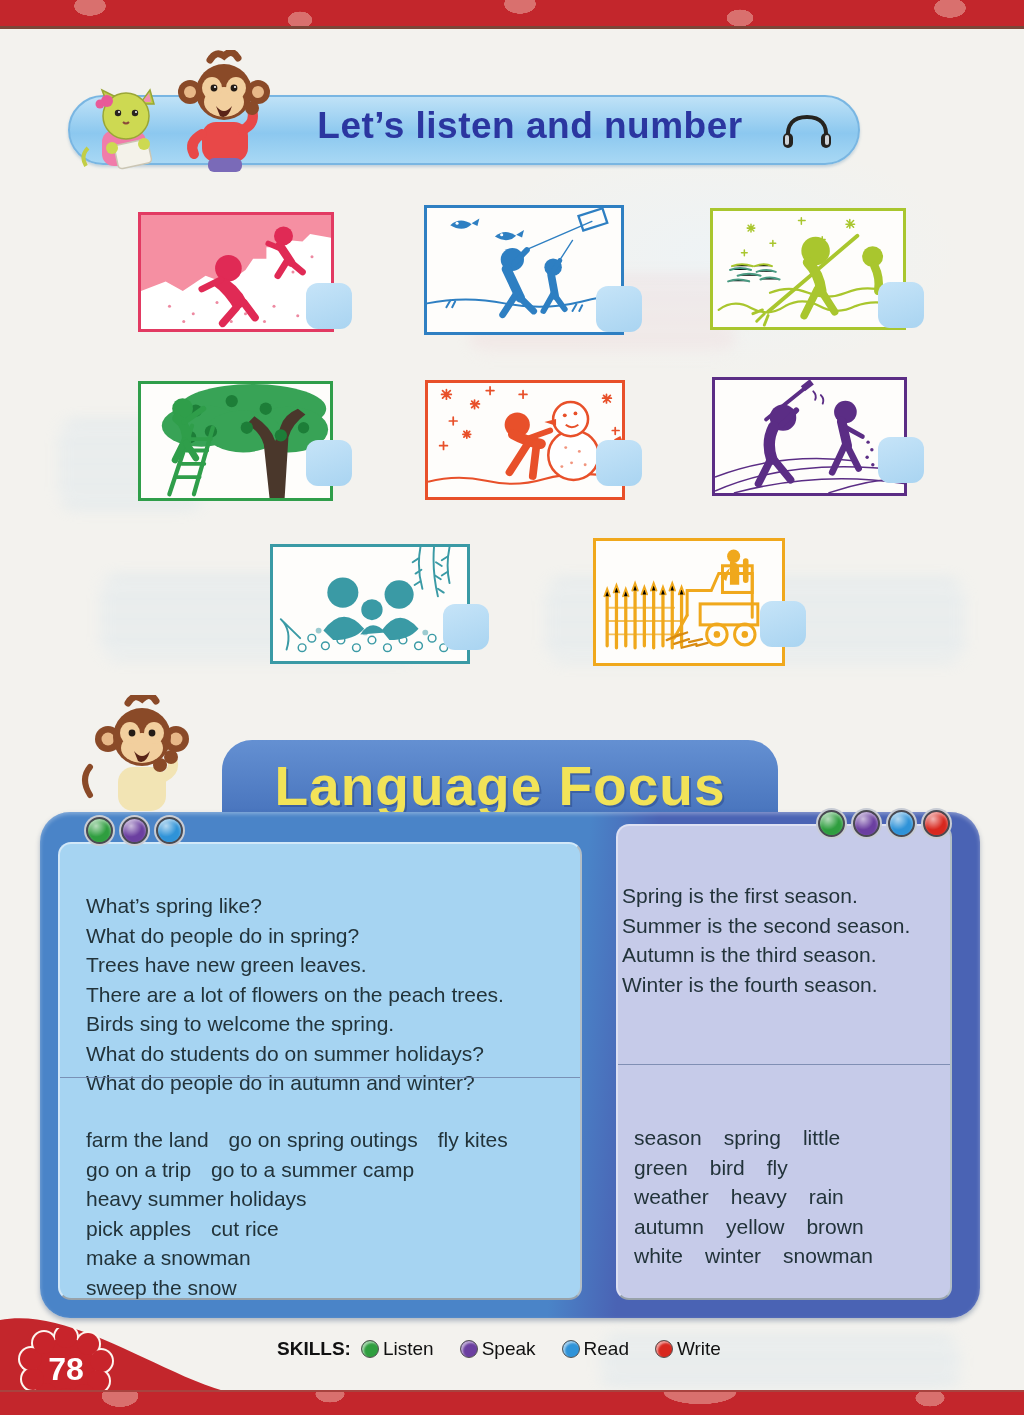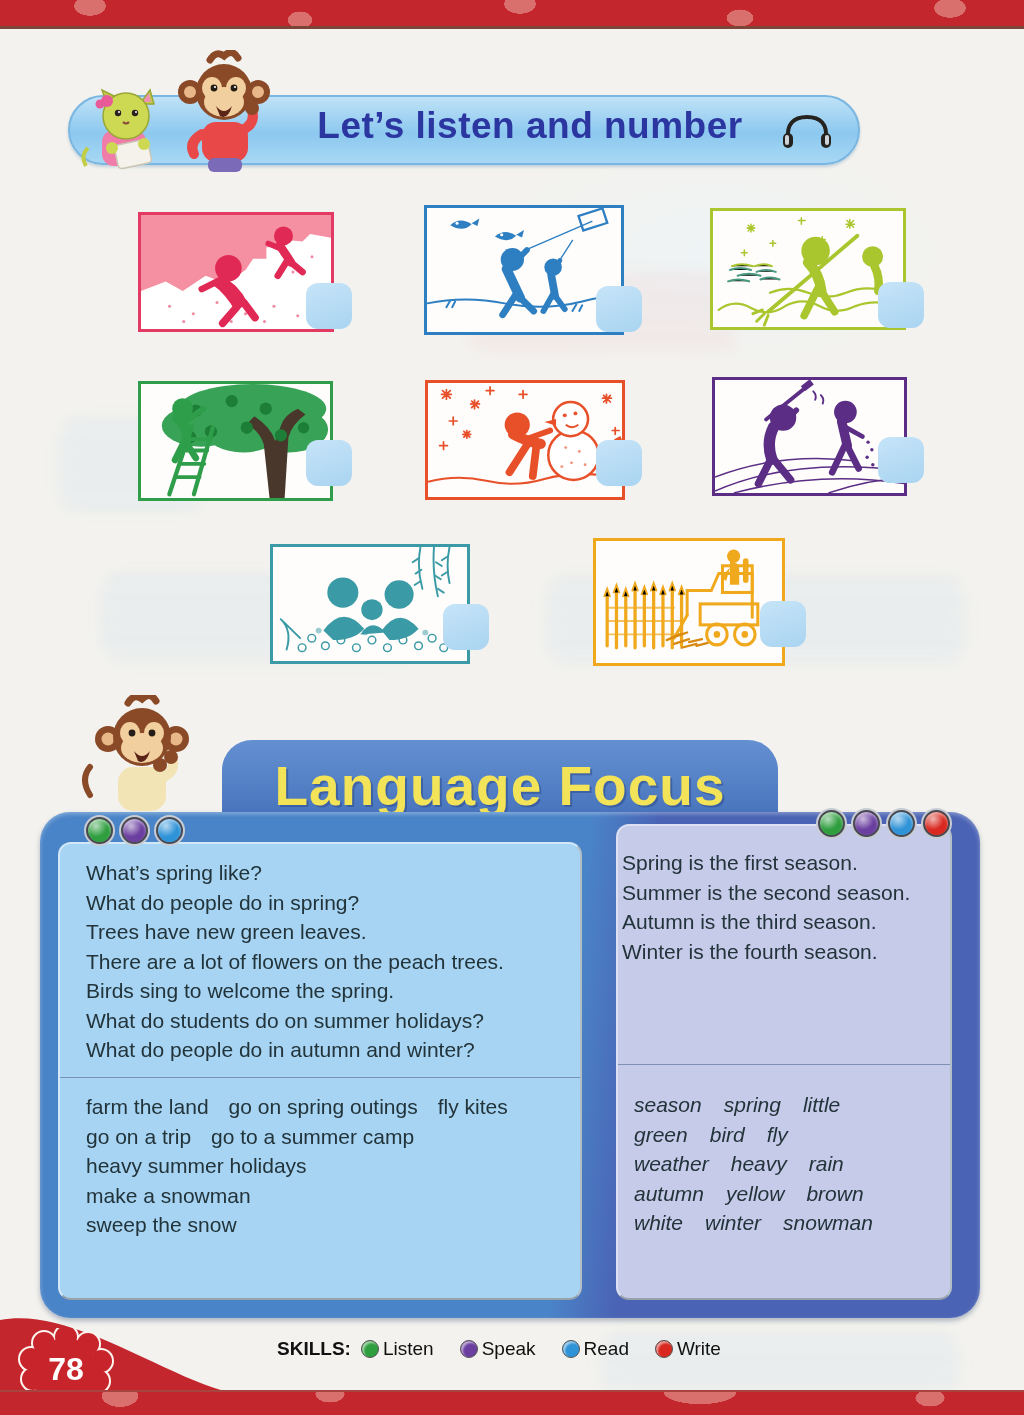--- a/index.html
+++ b/index.html
@@ -56,21 +56,21 @@
      box-shadow:inset 0 2px 4px rgba(255,255,255,.35), 0 3px 5px rgba(90,110,140,.45);}
   .inner{position:absolute;border-radius:13px;box-sizing:border-box;}
   .inner.left{left:58px;top:842px;width:524px;height:458px;background:#a6d4f2;
      border:2px solid #d2e8f8;border-bottom-color:#98a2aa;border-right-color:#b2bec6;}
   .inner.right{left:616px;top:824px;width:336px;height:476px;background:#c6cbe9;
      border:2px solid #dde0f2;border-bottom-color:#98a2aa;border-right-color:#b2bec6;}
   .divider{position:absolute;height:1px;background:#6e80a6;opacity:.8;}
   .dots{position:absolute;display:flex;gap:8px;}
   .paneldot{width:23px;height:23px;border-radius:50%;border:2px solid #4a4a52;
      box-shadow:0 0 0 2px #c8ccd4, inset 0 2px 3px rgba(255,255,255,.5);}
-  .textblock{position:absolute;color:#22333a;font-size:21px;line-height:29.5px;}
+  .textblock{position:absolute;color:#22333a;font-size:21px;line-height:29.5px;margin-top:33px;}
   .chunk{margin-right:20px;}
   #lf-words .chunk{margin-right:22px;}
 
   
   .skills{position:absolute;left:0;top:1338px;width:1024px;text-align:center;
      font-size:19px;color:#111;}
   .skills .lbl{font-weight:bold;margin-right:10px;margin-top:32px;}
   .skill{margin-right:26px;white-space:nowrap;}
   .skill-dot{display:inline-block;width:16px;height:16px;border-radius:50%;
      border:1px solid #555;vertical-align:-3px;margin-right:4px;
@@ -478,32 +478,33 @@
       <div class="line">There are a lot of flowers on the peach trees.</div>
       <div class="line">Birds sing to welcome the spring.</div>
       <div class="line">What do students do on summer holidays?</div>
       <div class="line">What do people do in autumn and winter?</div>
     </div>
   <div class="divider" style="left:60px;top:1077px;width:520px;"></div>
   <div class="textblock" style="left:86px;top:1092px;width:488px;" id="lf-phrases">
       <div class="line"><span class="chunk">farm the land</span><span class="chunk">go on spring outings</span><span class="chunk">fly kites</span></div>
       <div class="line"><span class="chunk">go on a trip</span><span class="chunk">go to a summer camp</span></div>
       <div class="line"><span class="chunk">heavy summer holidays</span></div>
+      <div class="line"><span class="chunk">pick apples</span><span class="chunk">cut rice</span></div>
       <div class="line"><span class="chunk">make a snowman</span></div>
       <div class="line"><span class="chunk">sweep the snow</span></div>
     </div>
 
   <div class="textblock" style="left:622px;top:848px;width:306px;" id="lf-seasons">
       <div class="line">Spring is the first season.</div>
       <div class="line">Summer is the second season.</div>
       <div class="line">Autumn is the third season.</div>
       <div class="line">Winter is the fourth season.</div>
     </div>
   <div class="divider" style="left:618px;top:1064px;width:332px;"></div>
-  <div class="textblock" style="left:634px;top:1090px;width:306px;font-style:italic;" id="lf-words">
+  <div class="textblock" style="left:634px;top:1090px;width:306px;" id="lf-words">
       <div class="line"><span class="chunk">season</span><span class="chunk">spring</span><span class="chunk">little</span></div>
       <div class="line"><span class="chunk">green</span><span class="chunk">bird</span><span class="chunk">fly</span></div>
       <div class="line"><span class="chunk">weather</span><span class="chunk">heavy</span><span class="chunk">rain</span></div>
       <div class="line"><span class="chunk">autumn</span><span class="chunk">yellow</span><span class="chunk">brown</span></div>
       <div class="line"><span class="chunk">white</span><span class="chunk">winter</span><span class="chunk">snowman</span></div>
     </div>
 
   <div class="skills">
     <span class="lbl">SKILLS:</span><span id="skills-items"><span class="skill"><span class="skill-dot" style="background: rgb(47, 158, 63);"></span><span>Listen</span></span><span class="skill"><span class="skill-dot" style="background: rgb(107, 63, 160);"></span><span>Speak</span></span><span class="skill"><span class="skill-dot" style="background: rgb(47, 147, 216);"></span><span>Read</span></span><span class="skill"><span class="skill-dot" style="background: rgb(216, 40, 31);"></span><span>Write</span></span></span>
   </div>

